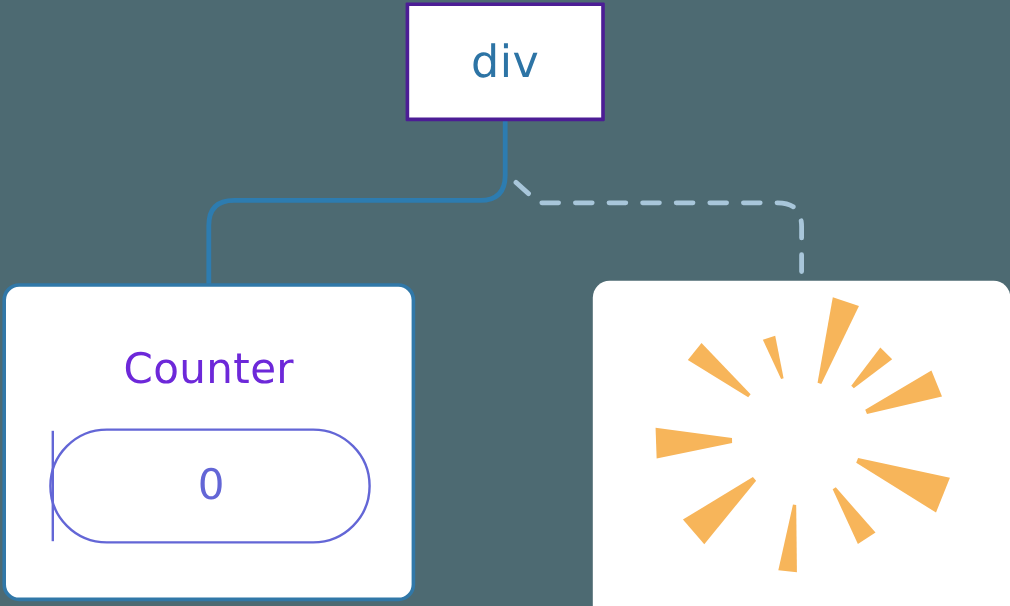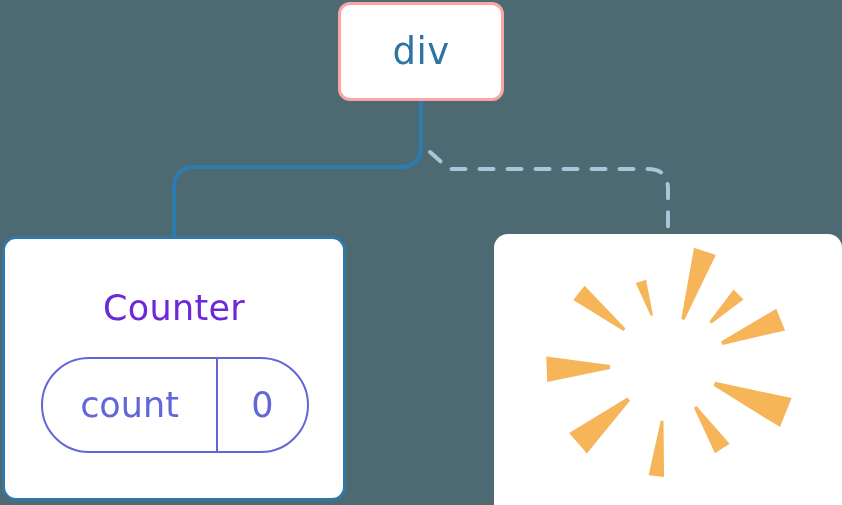--- a/index.html
+++ b/index.html
@@ -39,22 +39,22 @@
     box-sizing: border-box;
     z-index: 2;
   }
 
   
   #node-div {
     left: 338px;
     top: 2px;
     width: 166px;
     height: 99px;
-    border: 3px solid #fca5a5;
-    border-radius: 12px;
+    border: 3px solid #4c1d95;
+    border-radius: 1px;
     display: flex;
     align-items: center;
     justify-content: center;
   }
   #node-div .node-label {
     color: #2d74a5;
     font-size: 37px;
     line-height: 1;
     letter-spacing: 0.5px;
   }
@@ -142,21 +142,20 @@
 
   <div class="card" id="node-div">
     <span class="node-label">div</span>
   </div>
 
   <div class="card" id="node-counter">
     <span class="card-title">Counter</span>
   </div>
 
   <div class="state-pill" style="z-index:3;">
-    <span class="pill-key">count</span>
     <span class="pill-val">0</span>
   </div>
 
   <div class="card" id="node-burst">
     <svg id="burst-svg" viewBox="0 0 348 275">
       <g id="burst-rays" fill="#f7b55a">
           <polygon points="187.3,84.9 190.4,85.9 221.8,21.0 200.0,13.8" fill="#f7b55a"></polygon>
           <polygon points="156.9,81.9 159.0,81.2 152.0,45.8 141.7,49.1" fill="#f7b55a"></polygon>
           <polygon points="129.5,97.0 131.5,94.6 90.6,51.8 79.2,65.9" fill="#f7b55a"></polygon>
           <polygon points="116.1,135.1 116.0,130.9 52.3,122.5 53.2,148.0" fill="#f7b55a"></polygon>

